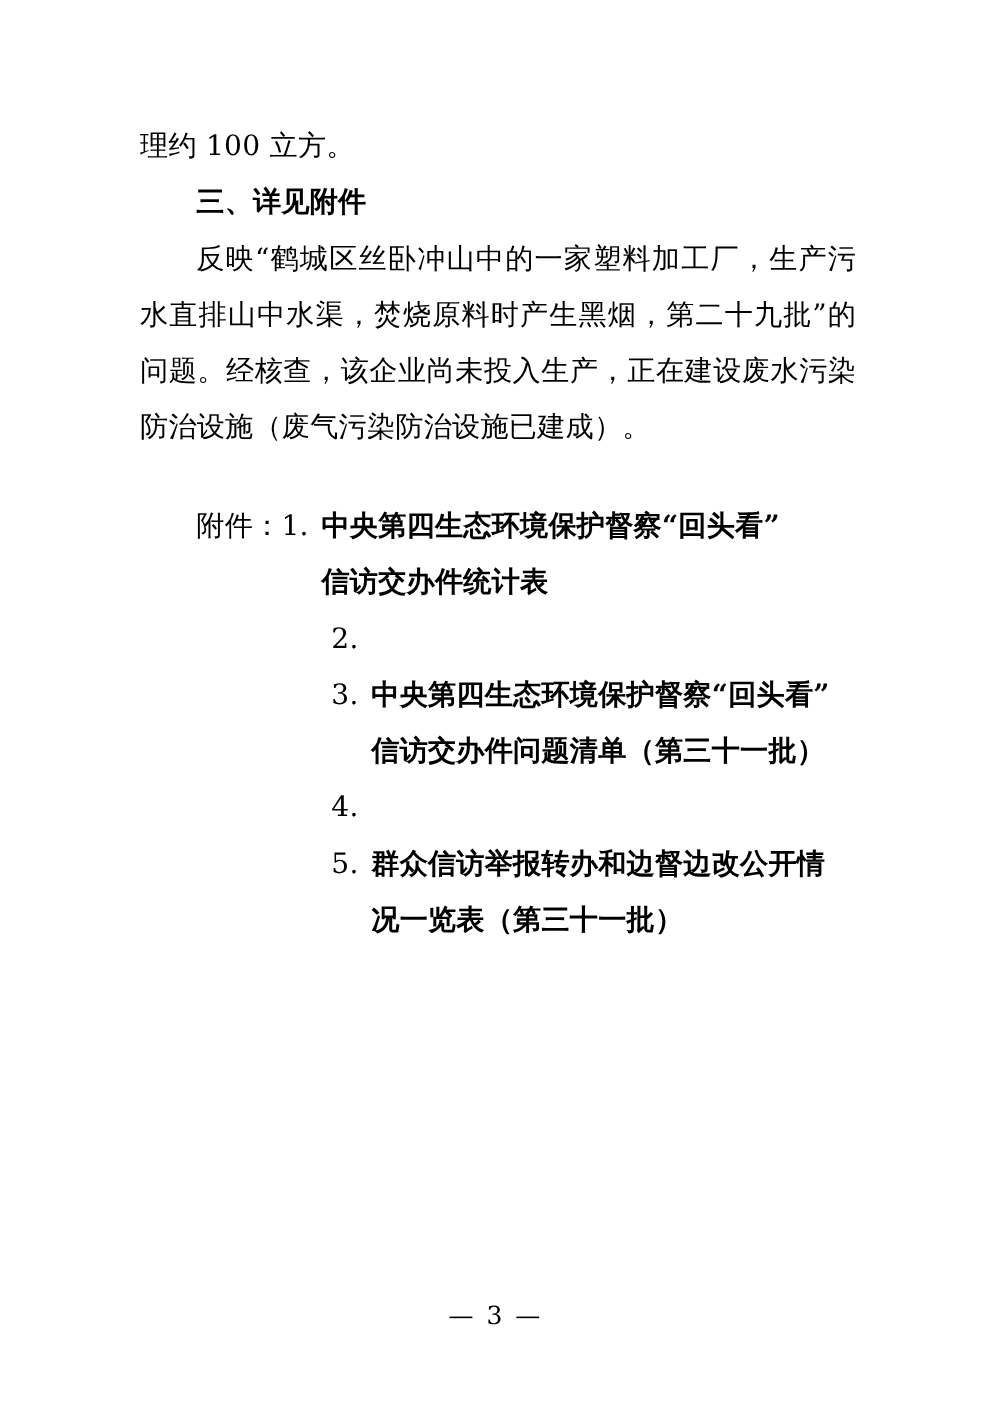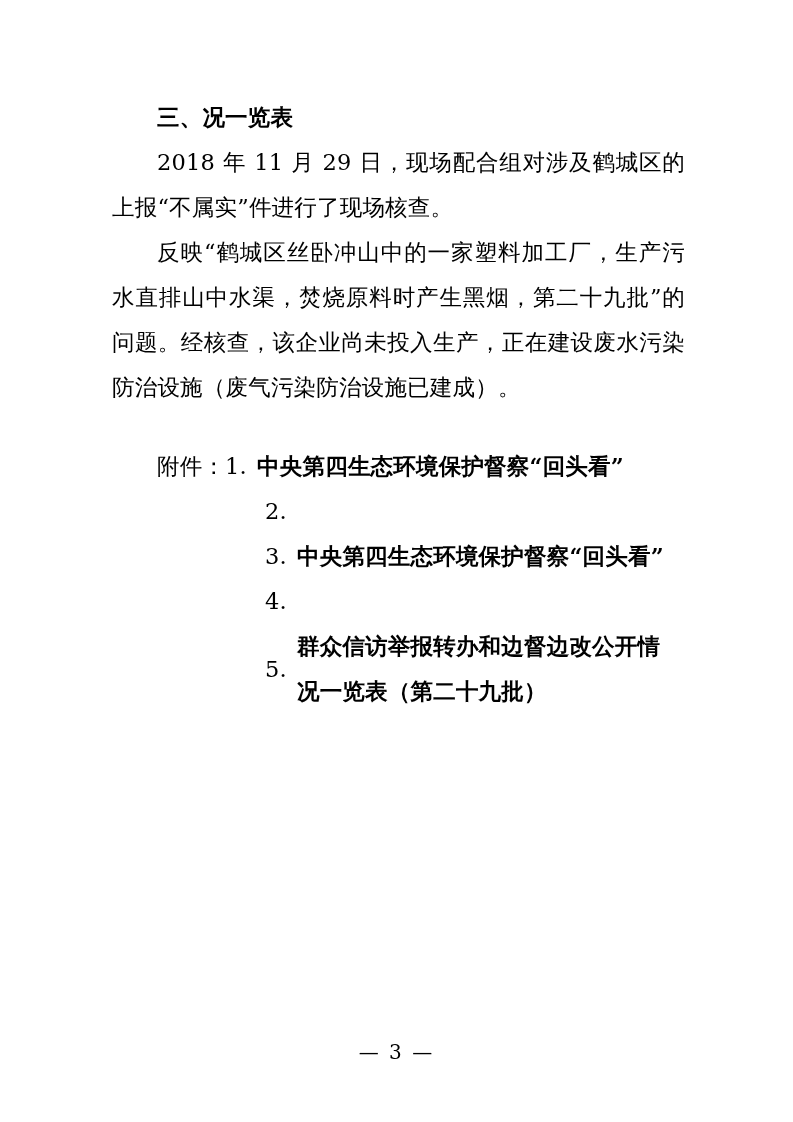--- a/index.html
+++ b/index.html
@@ -45,21 +45,21 @@
   }
   .gap {
     height: 34px;
   }
   .attach-block {
     margin-top: 0;
     padding-left: 45px;
   }
   .attach-row {
     display: flex;
-    align-items: center;
+    align-items: flex-start;
     line-height: 45px;
   }
   .attach-lead {
     white-space: nowrap;
     flex: 0 0 auto;
   }
   .attach-num {
     flex: 0 0 auto;
     width: 32px;
     text-align: left;
@@ -86,64 +86,66 @@
     font-family: "DejaVu Serif", "Liberation Serif", serif;
     letter-spacing: 2px;
   }
 </style>
 </head>
 <body>
 
 <div class="page">
   <div class="doc-body">
 
+    <p class="para">理约 100 立方。</p>
 
 
-    <p class="heading">三、况一览表</p>
+    <p class="heading">三、详见附件</p>
 
-    <p class="para-indent">2018 年 11 月 29 日，现场配合组对涉及鹤城区的上报“不属实”件进行了现场核查。</p>
 
     <p class="para-indent">反映“鹤城区丝卧冲山中的一家塑料加工厂，生产污水直排山中水渠，焚烧原料时产生黑烟，第二十九批”的问题。经核查，该企业尚未投入生产，正在建设废水污染防治设施（废气污染防治设施已建成）。</p>
 
     <div class="gap"></div>
 
     <div class="attach-block">
 
       <div class="attach-row">
         <span class="attach-lead">附件：</span>
         <span class="attach-num">1.</span>
         <span class="attach-text">
           <span>中央第四生态环境保护督察“回头看”</span>
+          <span class="line2">信访交办件统计表</span>
         </span>
       </div>
 
       <div class="attach-row">
         <span class="attach-spacer"></span>
         <span class="attach-num">2.</span>
       </div>
 
       <div class="attach-row">
         <span class="attach-spacer"></span>
         <span class="attach-num">3.</span>
         <span class="attach-text">
           <span>中央第四生态环境保护督察“回头看”</span>
+          <span class="line2">信访交办件问题清单（第三十一批）</span>
         </span>
       </div>
 
       <div class="attach-row">
         <span class="attach-spacer"></span>
         <span class="attach-num">4.</span>
       </div>
 
       <div class="attach-row">
         <span class="attach-spacer"></span>
         <span class="attach-num">5.</span>
         <span class="attach-text">
           <span>群众信访举报转办和边督边改公开情</span>
-          <span class="line2">况一览表（第二十九批）</span>
+          <span class="line2">况一览表（第三十一批）</span>
         </span>
       </div>
 
     </div>
   </div>
 
   <div class="footer">— 3 —</div>
 </div>
 
 </body></html>

